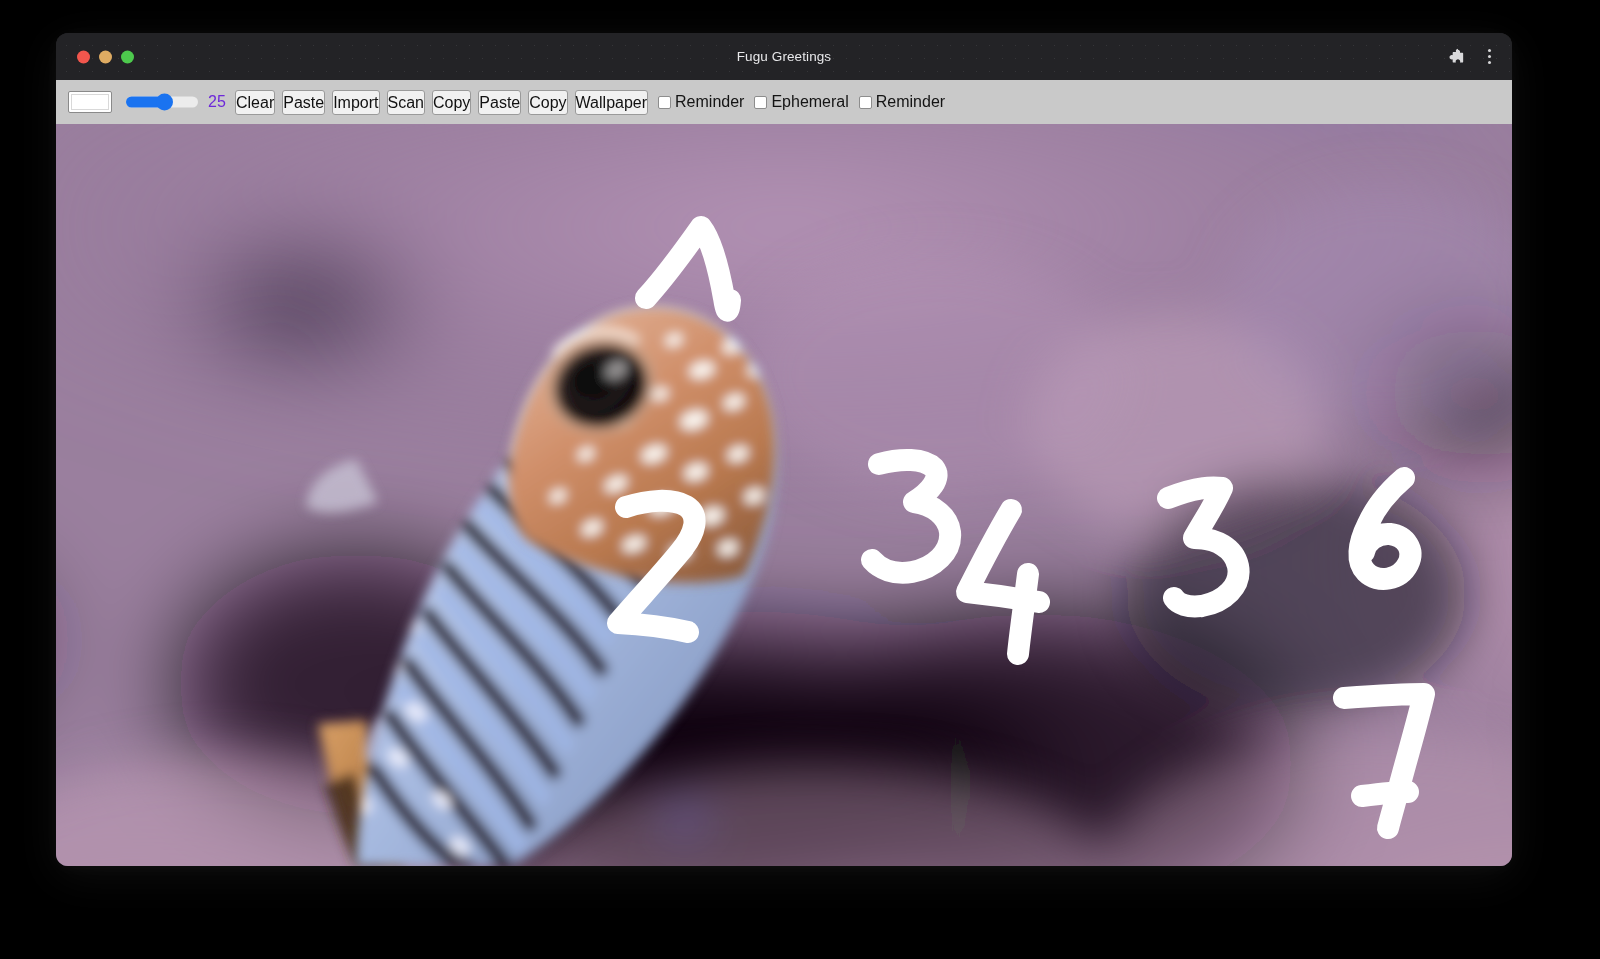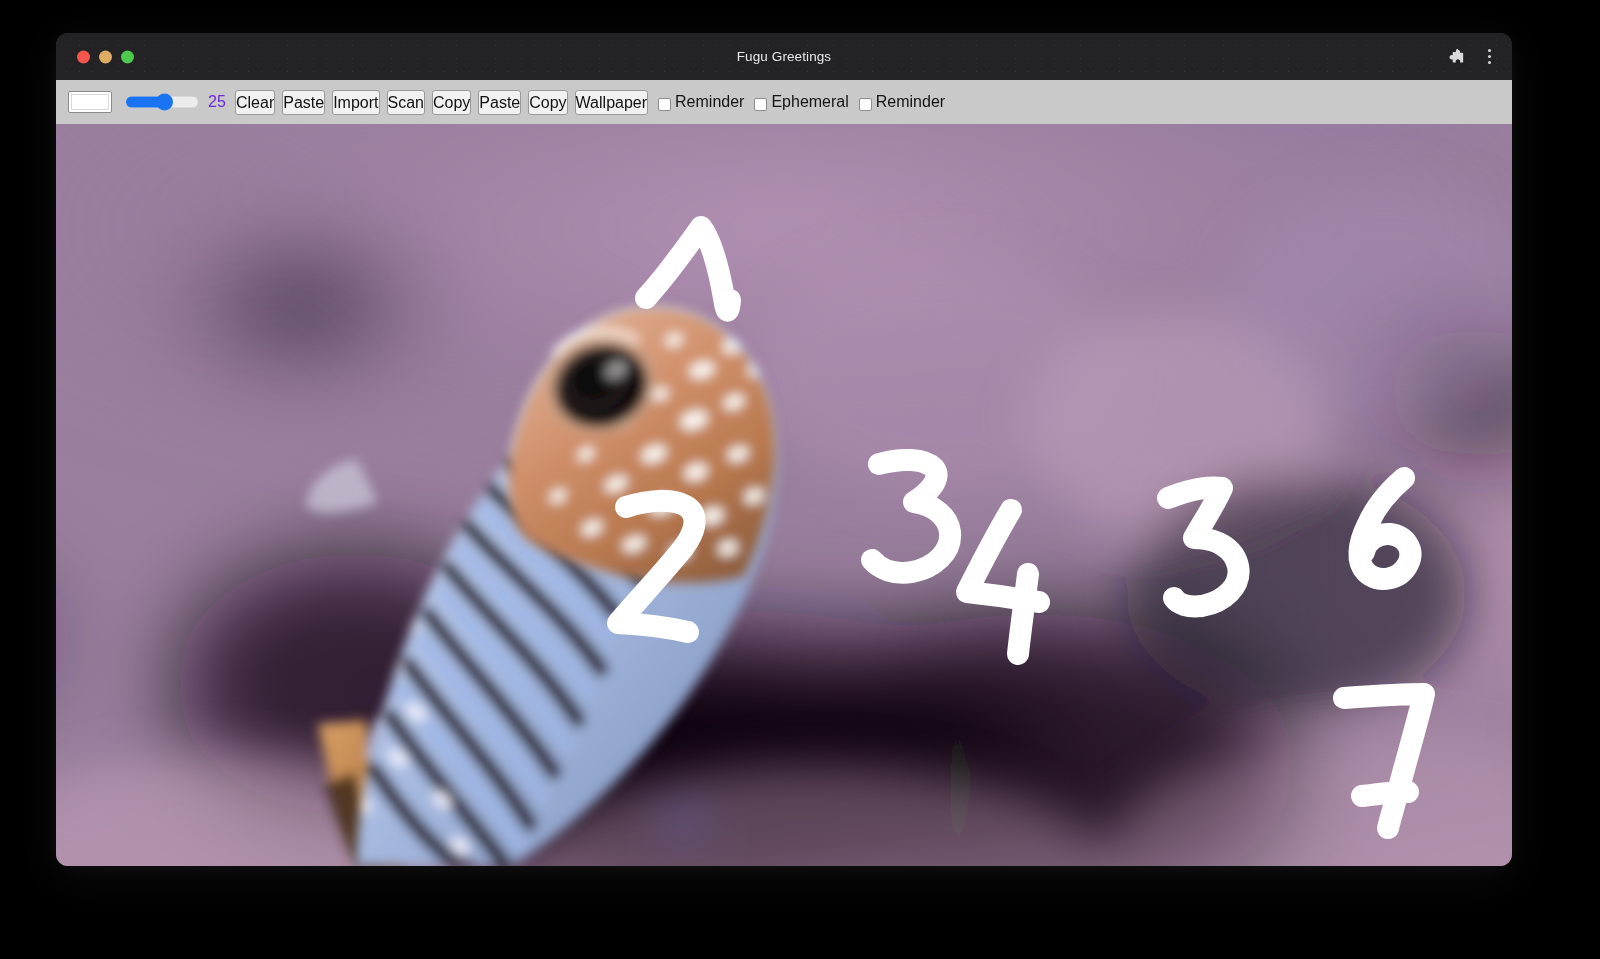--- a/index.html
+++ b/index.html
@@ -174,21 +174,21 @@
     border: 1px solid #9a9a9a;
     border-radius: 3px;
     box-sizing: border-box;
     line-height: 23px;
     white-space: nowrap;
     cursor: default;
   }
 
   .tb-checkbox-wrap {
     display: flex;
-    align-items: flex-end;
+    align-items: center;
     margin-left: 10px;
     gap: 4px;
   }
   .tb-checkbox {
     width: 13px;
     height: 13px;
     background: #ffffff;
     border: 1px solid #8d8d8d;
     border-radius: 2px;
     box-sizing: border-box;

